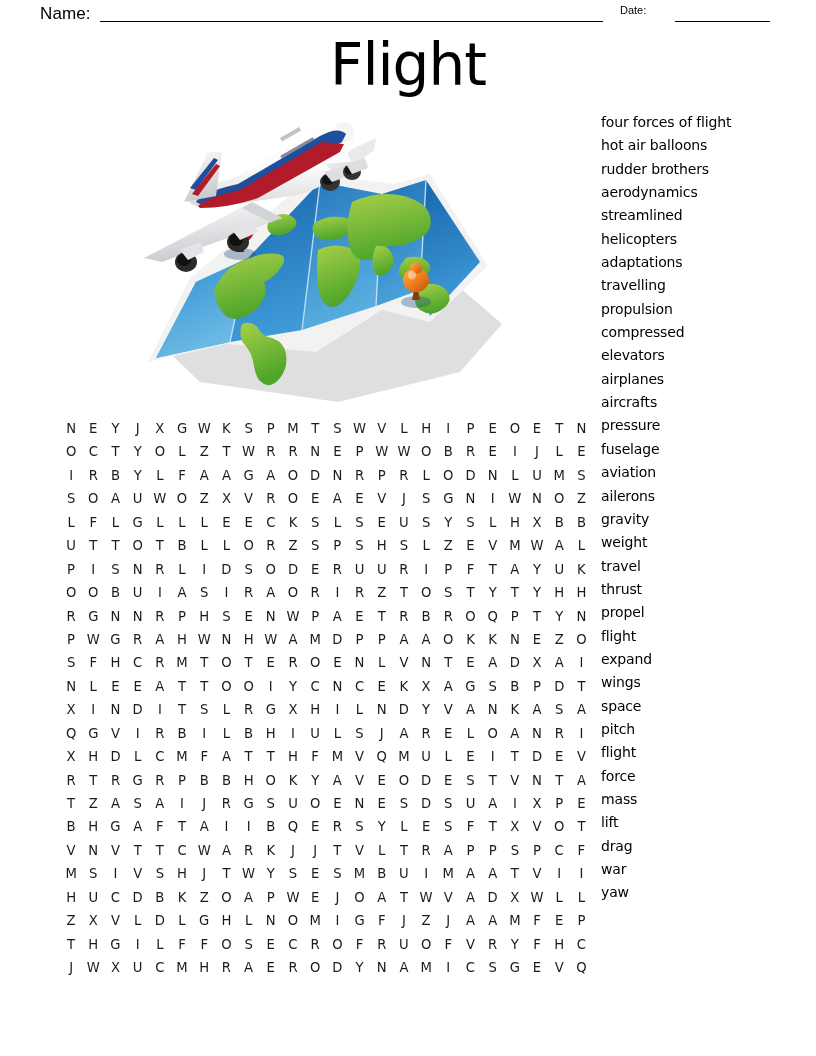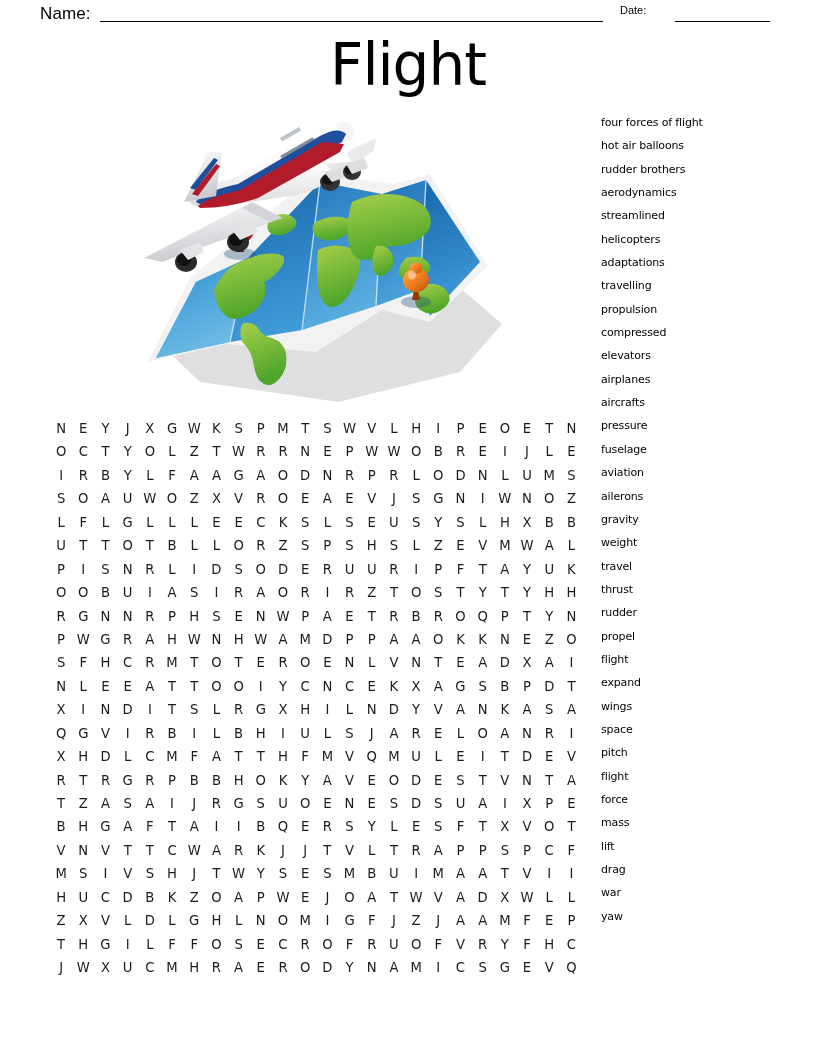--- a/index.html
+++ b/index.html
@@ -83,32 +83,32 @@
   .illustration svg { display: block; }
 
   
   .wordlist {
     position: absolute;
     left: 601px;
     top: 111px;
     width: 210px;
   }
   .wordlist .word {
-    font-size: 11px;
+    font-size: 14px;
     line-height: 23.35px;
     font-family: "DejaVu Sans", sans-serif;
     color: #000;
     white-space: nowrap;
     letter-spacing: -0.15px;
   }
 
   
   .grid {
     position: absolute;
-    left: 50px;
+    left: 60px;
     top: 417px;
   }
   .grid-row {
     display: block;
     height: 23.45px;
     white-space: nowrap;
   }
   .grid-cell {
     display: inline-block;
     width: 22.2px;
@@ -308,21 +308,20 @@
       <div class="word">airplanes</div>
       <div class="word">aircrafts</div>
       <div class="word">pressure</div>
       <div class="word">fuselage</div>
       <div class="word">aviation</div>
       <div class="word">ailerons</div>
       <div class="word">gravity</div>
       <div class="word">weight</div>
       <div class="word">travel</div>
       <div class="word">thrust</div>
-      <div class="word">rudder</div>
       <div class="word">propel</div>
       <div class="word">flight</div>
       <div class="word">expand</div>
       <div class="word">wings</div>
       <div class="word">space</div>
       <div class="word">pitch</div>
       <div class="word">flight</div>
       <div class="word">force</div>
       <div class="word">mass</div>
       <div class="word">lift</div>

